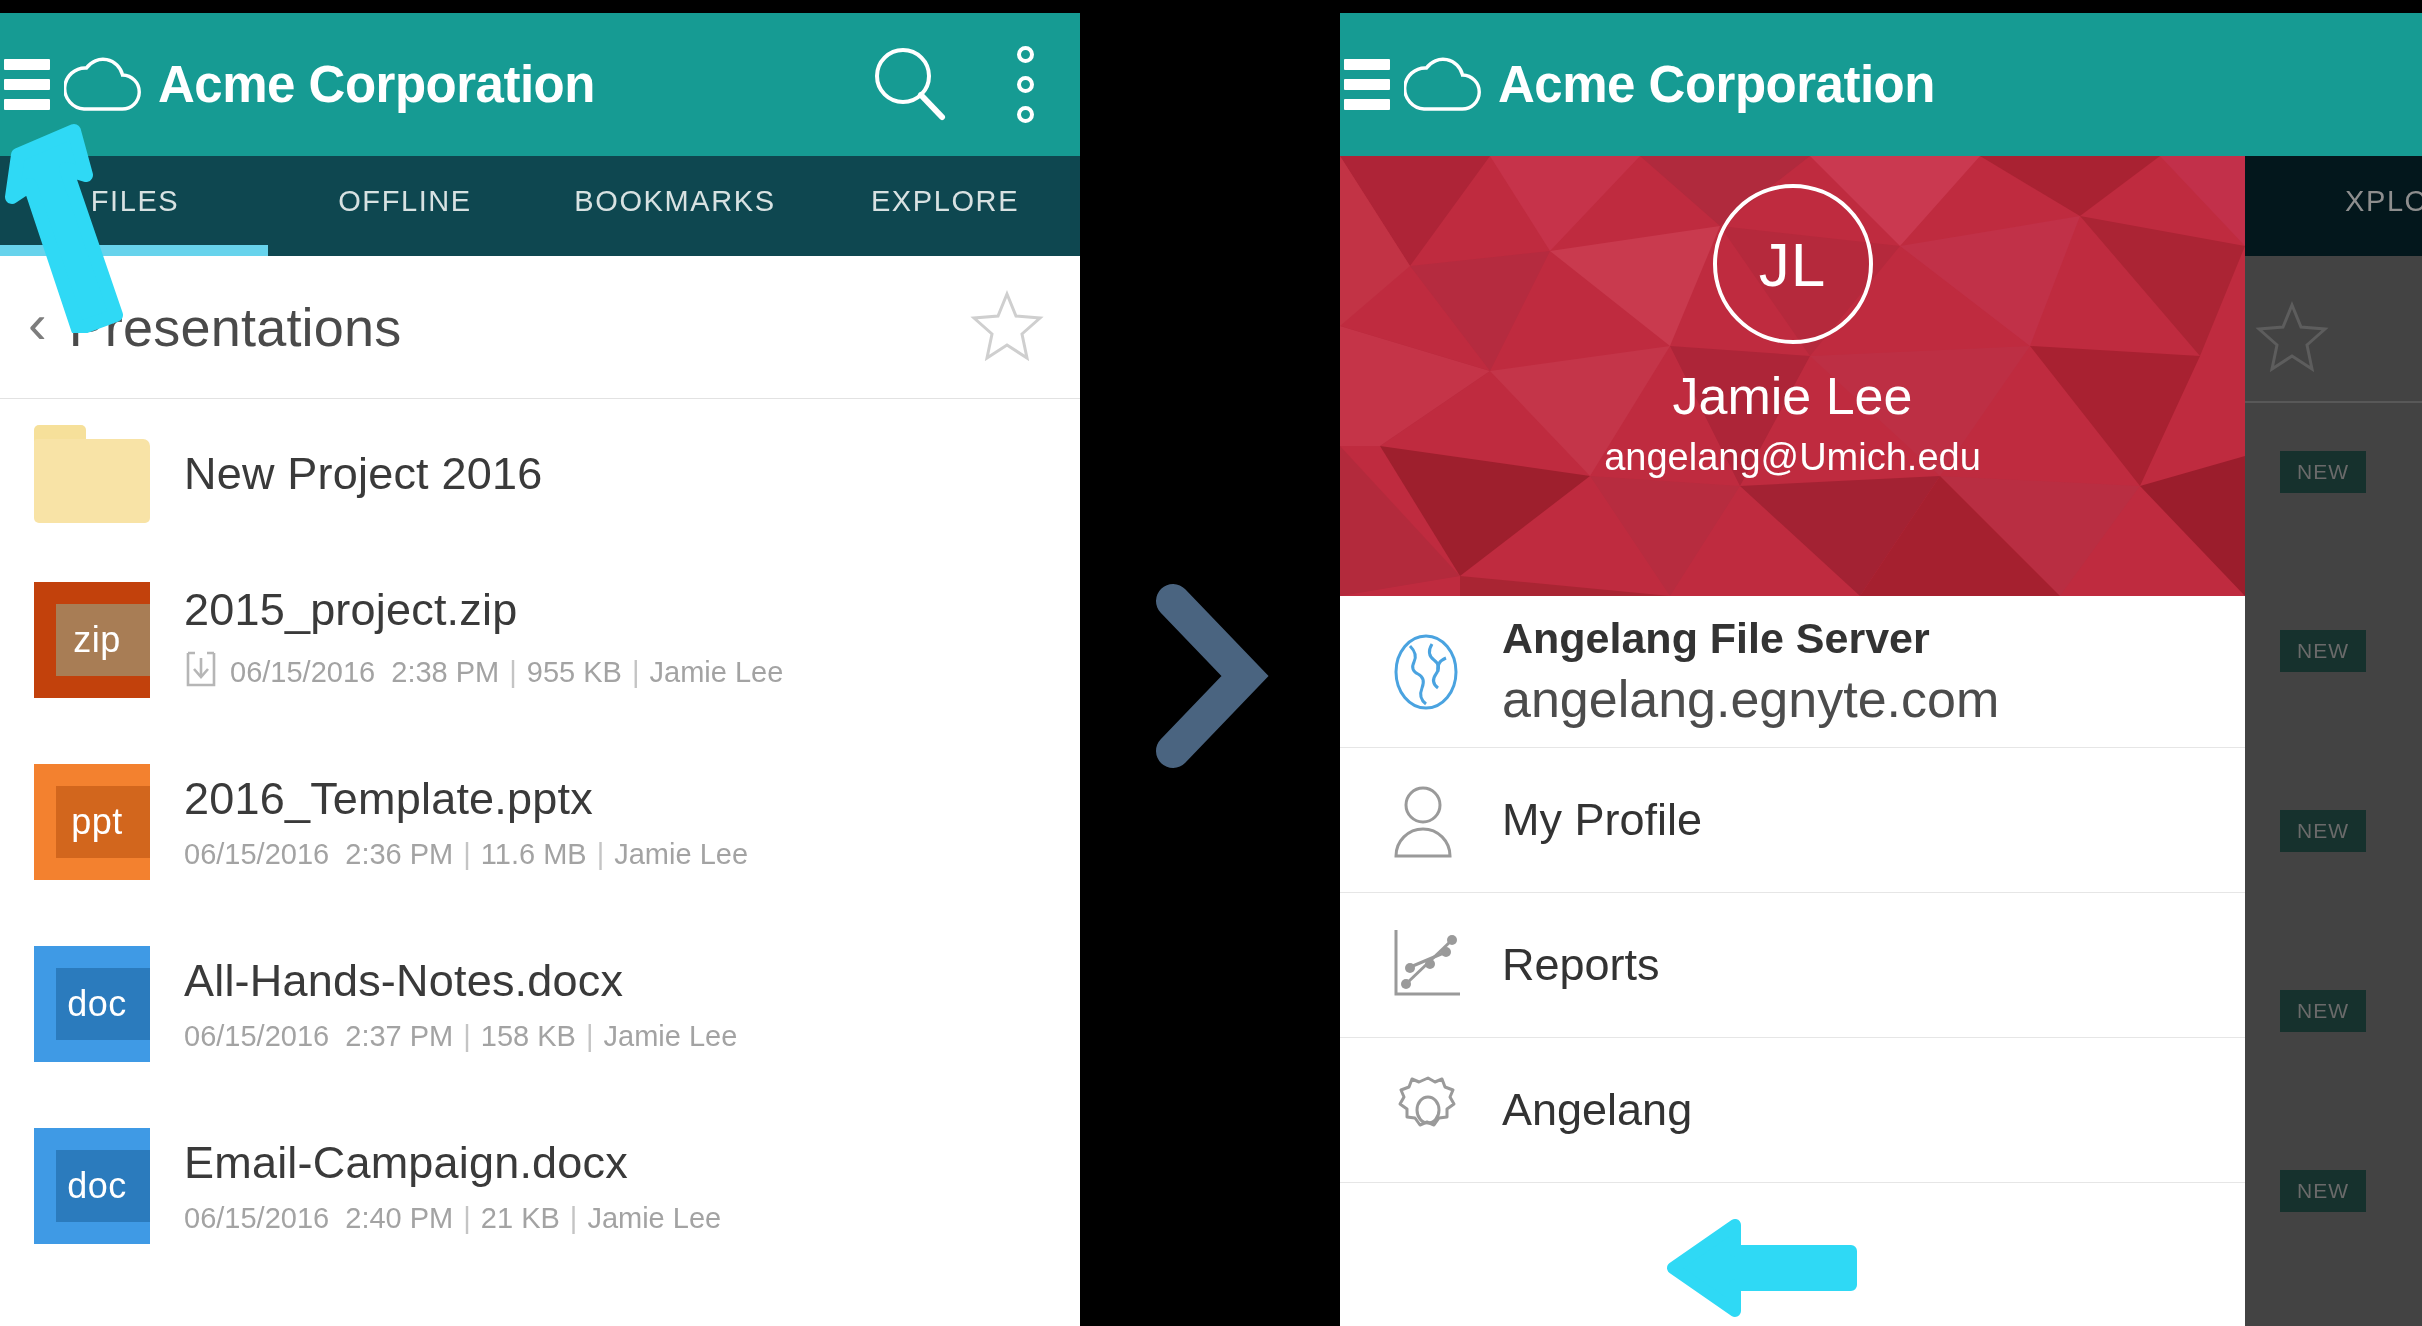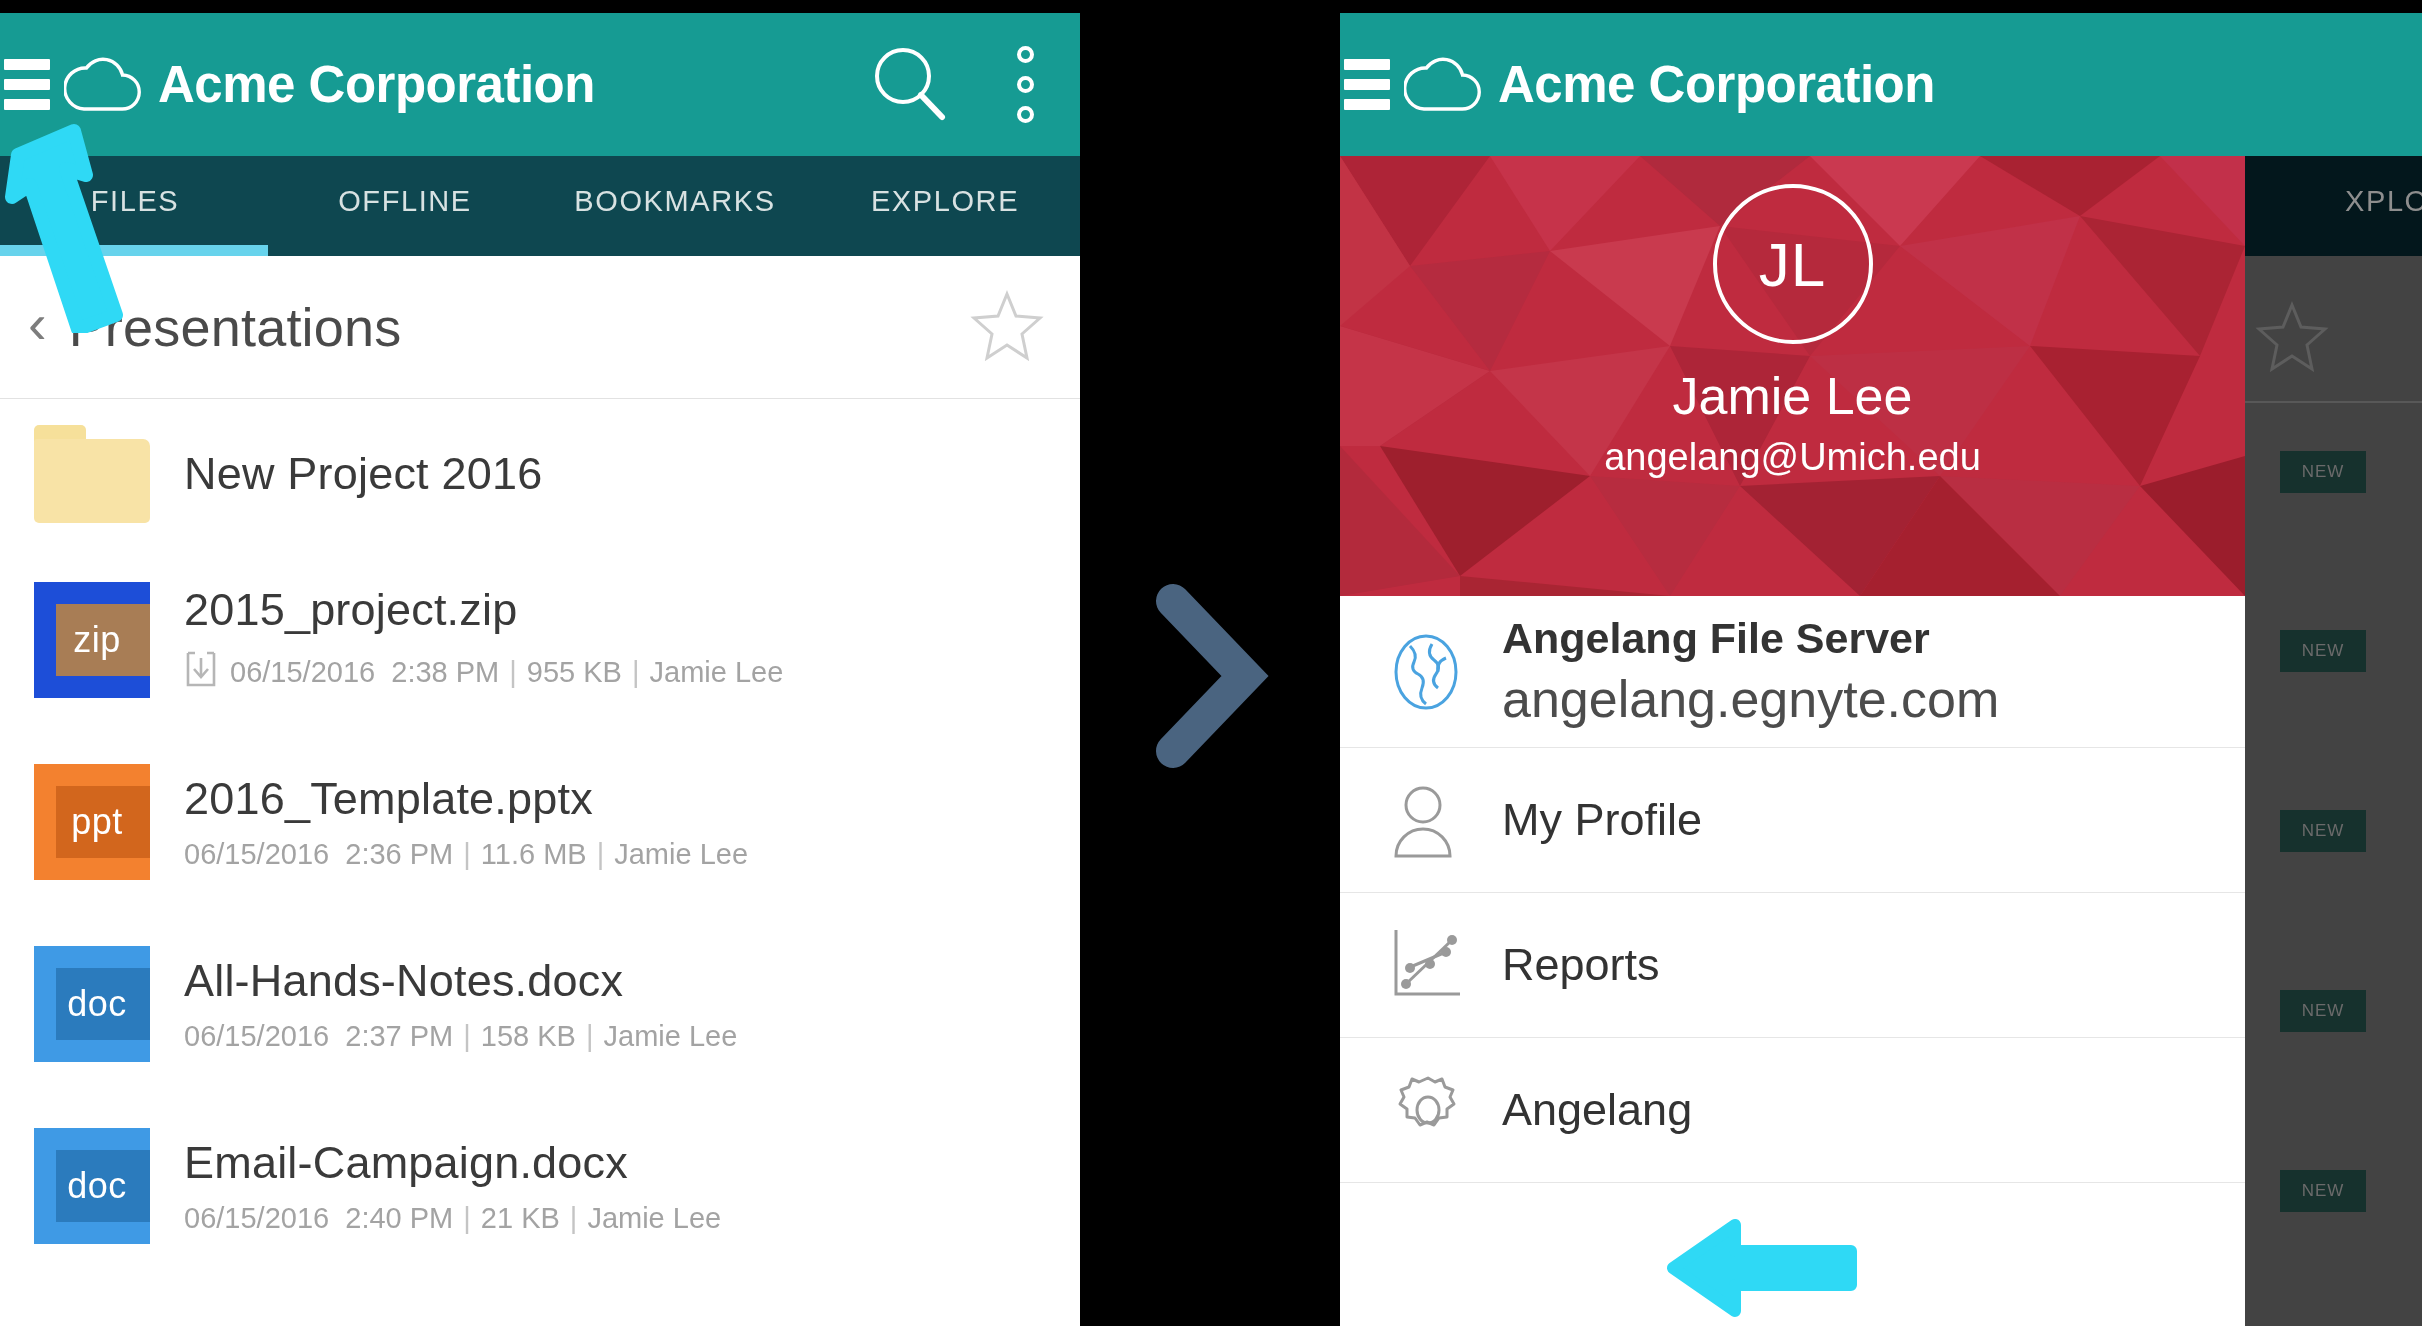--- a/index.html
+++ b/index.html
@@ -101,21 +101,21 @@
   .panel-right{
     position:absolute; left:1340px; top:0; width:1082px; height:1326px;
     background:#000; overflow:hidden;
   }
   
   .dimbg{ position:absolute; inset:0; background:#434343; }
   .dim-appbar{ position:absolute; left:0; top:0; width:100%; height:143px; background:#169b93; }
   .dim-tabbar{ position:absolute; left:0; top:143px; width:100%; height:100px; background:#03171c; }
   .newbadge{
     position:absolute; width:86px; height:42px; background:#16312d;
-    color:#6a6a6a; font-size:17px; letter-spacing:1px;
+    color:#6a6a6a; font-size:21px; letter-spacing:1px;
     display:flex; align-items:center; justify-content:center;
   }
 
   .drawer{
     position:absolute; left:0; top:143px; width:905px; height:1183px;
     background:#fff; overflow:hidden;
   }
   .drawer-header{
     position:relative; height:440px; overflow:hidden;
     background:#bf2b3f;
@@ -211,21 +211,21 @@
               <div class="body"></div>
             </div>
         </div>
         <div class="fmeta">
           <div class="fname">New Project 2016</div>
         </div>
       </div>
 
       <div class="filerow">
         <div class="ficon">
-          <div class="tile" style="background:#1d4ed8">
+          <div class="tile" style="background:#c2410c">
             <div class="inner" style="background:#a87d55; left:22px; top:22px; width:94px; height:72px;"></div>
             <div class="lbl">zip</div>
           </div>
         </div>
         <div class="fmeta">
           <div class="fname">2015_project.zip</div>
           <div class="fsub">
             <span class="dl-ico">
               <svg width="34" height="40" viewBox="0 0 34 40">
                 <path d="M4 4 H11 M23 4 H30 M4 4 V36 H30 V4" fill="none" stroke="#b6b6b6" stroke-width="2.6"></path>

